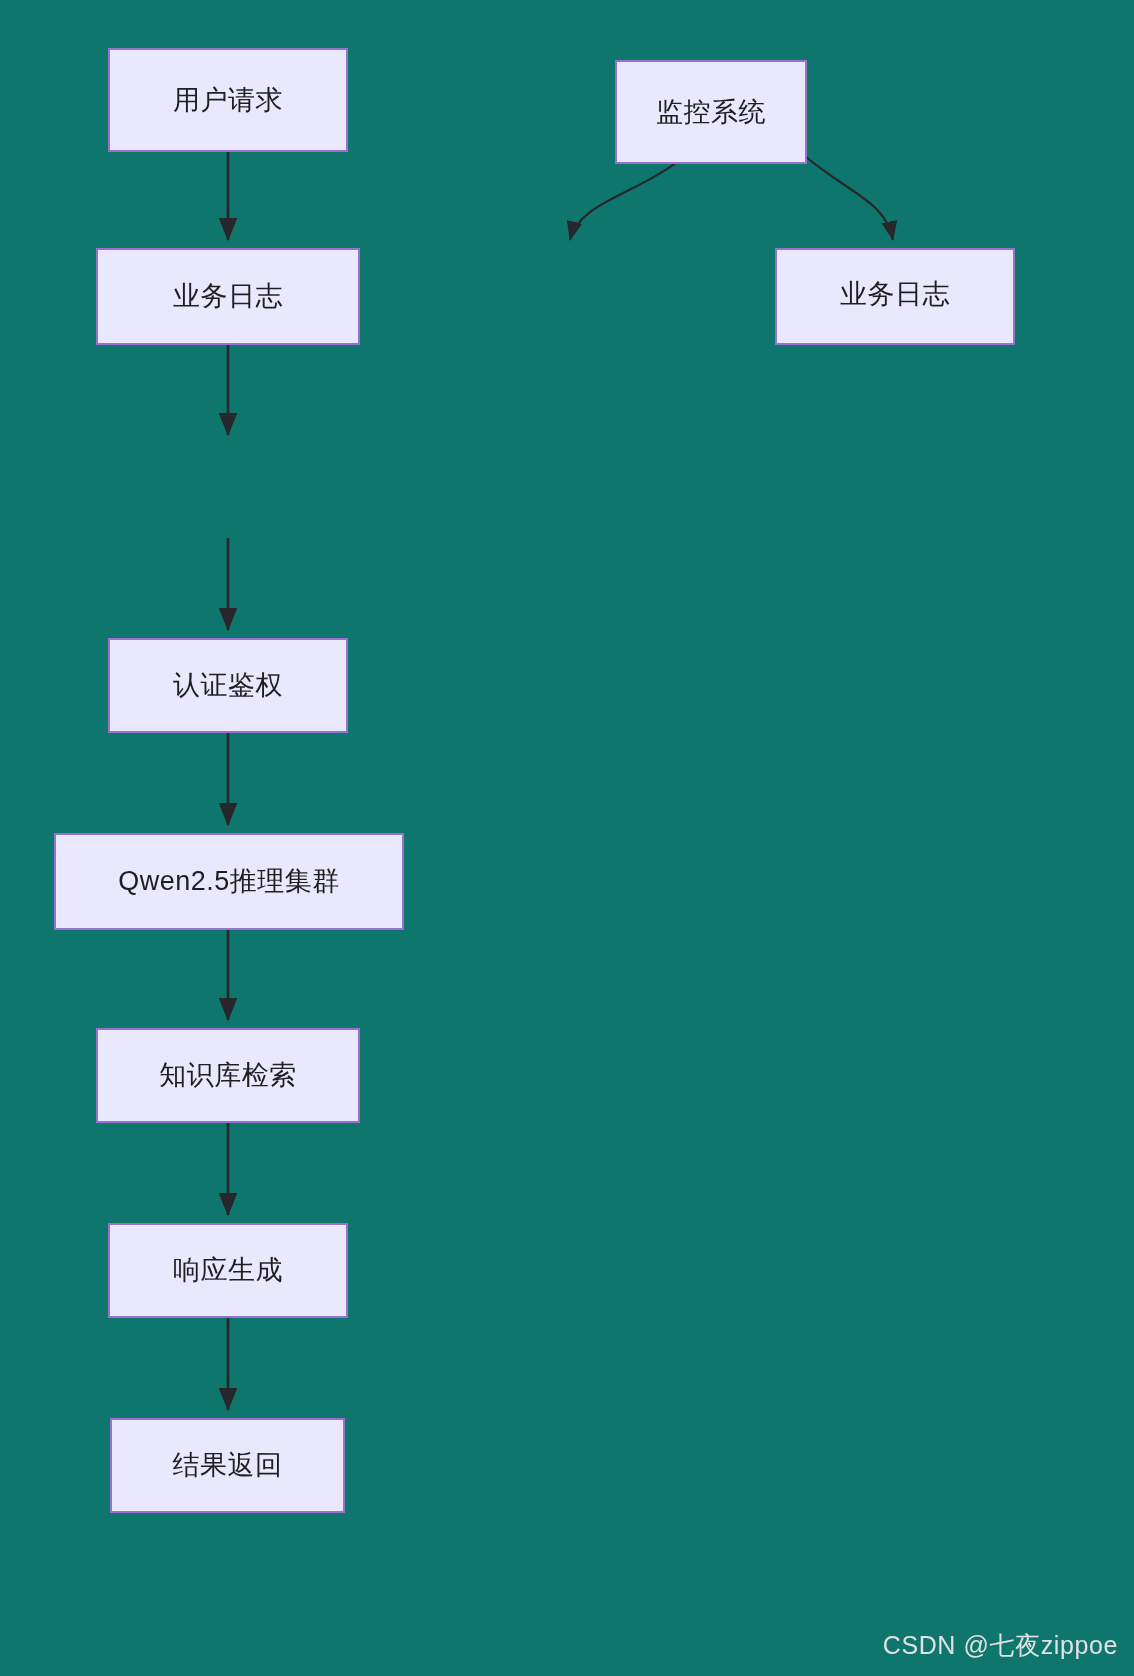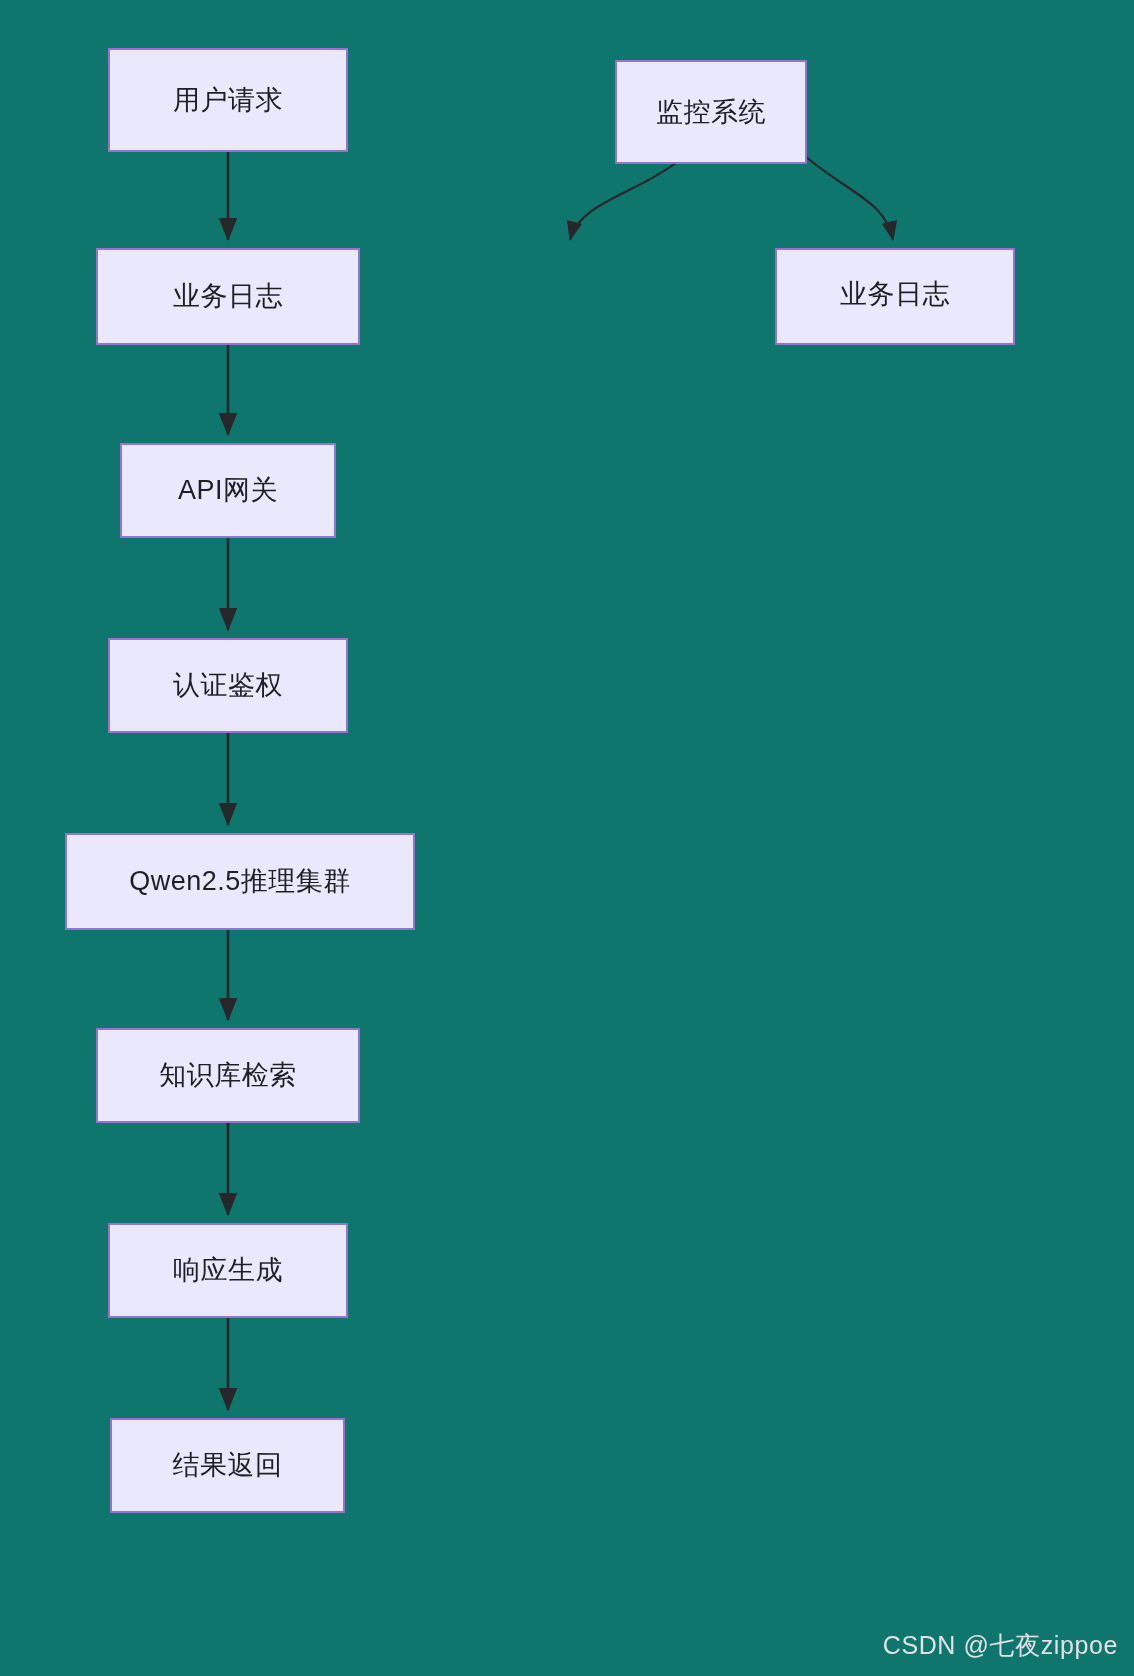--- a/index.html
+++ b/index.html
@@ -95,29 +95,26 @@
   </svg>
 
   <div class="node" style="left:108px; top:48px; width:240px; height:104px;">
     <span class="node-label">用户请求</span>
   </div>
 
   <div class="node" style="left:96px; top:248px; width:264px; height:97px;">
     <span class="node-label">业务日志</span>
   </div>
 
-  <div class="node" style="left:120px; top:443px; width:216px; height:95px;">
-    <span class="node-label">API网关</span>
-  </div>
 
   <div class="node" style="left:108px; top:638px; width:240px; height:95px;">
     <span class="node-label">认证鉴权</span>
   </div>
 
-  <div class="node" style="left:65px; top:833px; width:350px; height:97px;">
+  <div class="node" style="left:54px; top:833px; width:350px; height:97px;">
     <span class="node-label">Qwen2.5推理集群</span>
   </div>
 
   <div class="node" style="left:96px; top:1028px; width:264px; height:95px;">
     <span class="node-label">知识库检索</span>
   </div>
 
   <div class="node" style="left:108px; top:1223px; width:240px; height:95px;">
     <span class="node-label">响应生成</span>
   </div>

